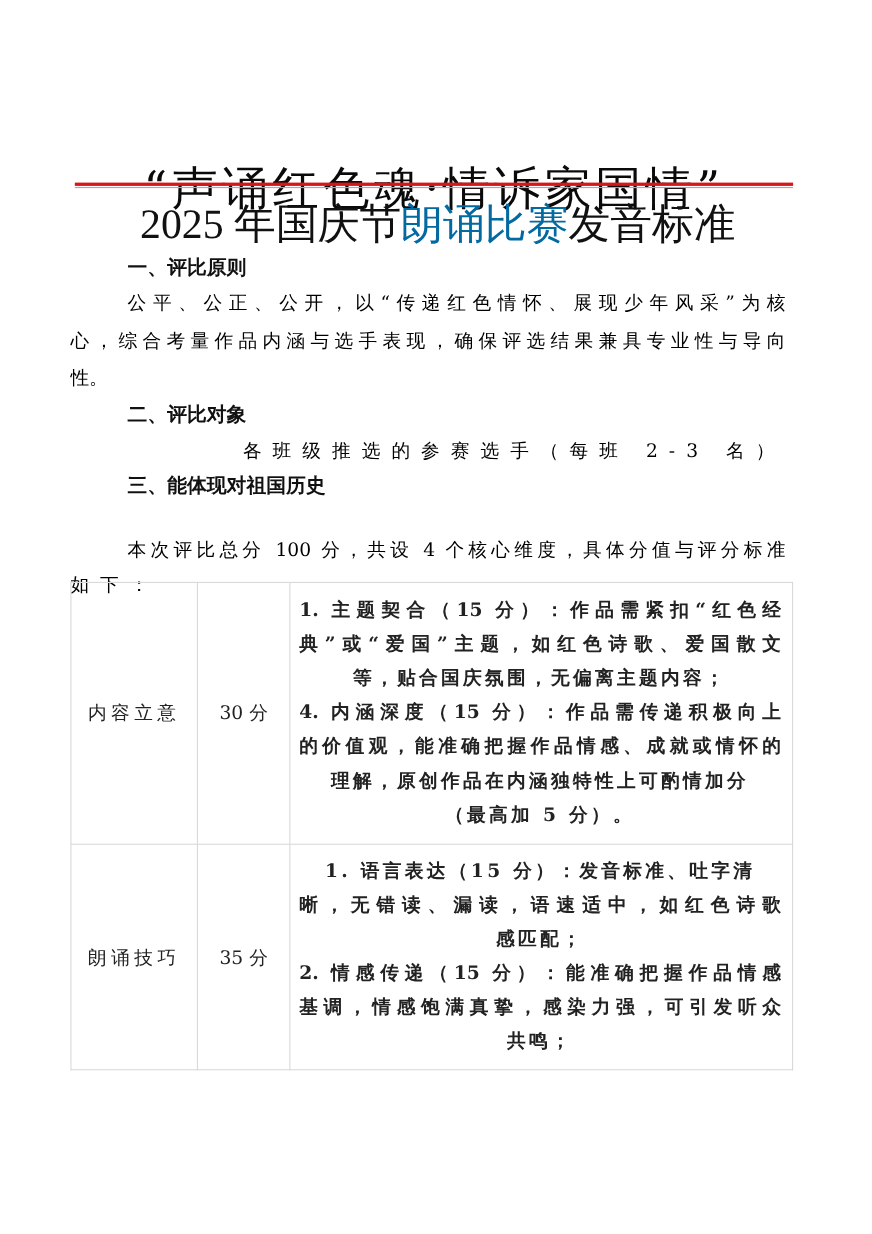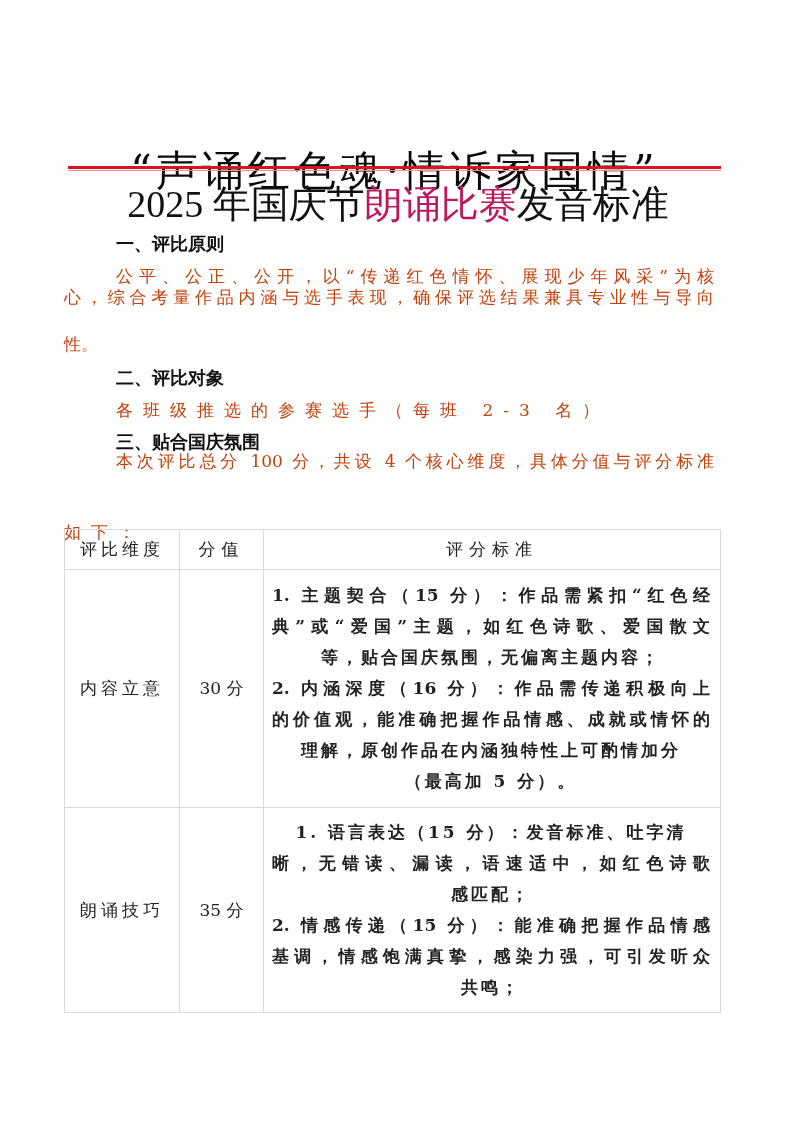--- a/index.html
+++ b/index.html
@@ -6,25 +6,25 @@
   body { width: 793px; height: 1122px; position: relative; overflow: hidden;
          font-family: "DejaVu Serif", "Liberation Serif", serif; color: #111; }
   .title { position: absolute; left: 68px; width: 653px; top: 112px; height: 54px;
            text-align: center; font-family: "DejaVu Serif", serif; font-size: 42px;
            line-height: 54px; letter-spacing: 4px; color: #0a0a0a; white-space: nowrap; margin-top: 32px; }
   .rule { position: absolute; left: 68px; width: 653px; top: 166px; height: 3px; background: #d8141c; }
   .rule2 { position: absolute; left: 68px; width: 653px; top: 170px; height: 1px; background: #f08a8e; }
   .subtitle { position: absolute; left: 68px; width: 660px; top: 181px; height: 46px;
               text-align: center; font-family: "Liberation Serif", "DejaVu Serif", serif;
               font-size: 38px; line-height: 46px; color: #111; white-space: nowrap; }
-  .subtitle .red { color: #be185d; }
+  .subtitle .red { color: #0369a1; }
   .line { position: absolute; left: 64px; width: 650px; height: 30px; line-height: 30px;
-          font-size: 17px; font-family: "DejaVu Serif", serif; color: #c2410c; white-space: nowrap; }
+          font-size: 17px; font-family: "DejaVu Serif", serif; color: #000000; white-space: nowrap; }
   .line.full { text-align: justify; text-align-last: justify; }
-  .line.indent { left: 116px; width: 598px; }
+  .line.indent { left: 116px; width: 598px; text-align: right; }
   .line.spaced { letter-spacing: 10px; }
   .heading { position: absolute; left: 116px; height: 30px; line-height: 30px; font-size: 18px;
              font-weight: bold; font-family: "DejaVu Sans", "Liberation Sans", sans-serif; color: #111; white-space: nowrap; text-align: right; }
   table.grid { position: absolute; left: 64px; top: 529px; width: 657px; border-collapse: collapse; table-layout: fixed; }
   table.grid td { border: 1px solid #d9d9d9; padding: 0; vertical-align: middle; font-size: 17px; color: #222; }
   table.grid .c1 { width: 114px; text-align: center; letter-spacing: 4px; }
   table.grid .c2 { width: 83px; text-align: center; }
   table.grid .hdr td { height: 39px; }
   table.grid .crit { padding: 0 10px 0 8px; }
   .crit-line { height: 31px; line-height: 31px; white-space: nowrap; letter-spacing: 3px; text-align: center; }
@@ -37,46 +37,41 @@
 <body>
 
 <div class="title">“声诵红色魂·情诉家国情”</div>
 <div class="rule"></div>
 <div class="rule2"></div>
 
 <div class="subtitle"><span>2025 年国庆节</span><span class="red">朗诵比赛</span><span>发音标准</span></div>
 
 <div class="heading" style="top:229px">一、评比原则</div>
 <div class="line indent full" style="top:261px">公平、公正、公开，以“传递红色情怀、展现少年风采”为核</div>
-<div class="line full" style="left:64px;width:650px;top:282px">心，综合考量作品内涵与选手表现，确保评选结果兼具专业性与导向</div>
+<div class="line full" style="left:64px;width:650px;top:295px">心，综合考量作品内涵与选手表现，确保评选结果兼具专业性与导向</div>
 <div class="line" style="top:329px">性。</div>
 
 <div class="heading" style="top:363px">二、评比对象</div>
 <div class="line indent spaced" style="top:395px">各班级推选的参赛选手（每班 2-3 名）</div>
 
-<div class="heading" style="top:427px">三、贴合国庆氛围</div>
-<div class="line indent full" style="top:446px">本次评比总分 100 分，共设 4 个核心维度，具体分值与评分标准</div>
+<div class="heading" style="top:427px">三、能体现对祖国历史</div>
+<div class="line indent full" style="top:485px">本次评比总分 100 分，共设 4 个核心维度，具体分值与评分标准</div>
 <div class="line spaced" style="top:517px">如下：</div>
 
 <table class="grid">
   <tbody>
-      <tr class="hdr">
-    <td class="c1">评比维度</td>
-    <td class="c2" style="letter-spacing:6px">分值</td>
-    <td style="text-align:center;letter-spacing:6px">评分标准</td>
-  </tr>
   <tr class="row1">
     <td class="c1">内容立意</td>
     <td class="c2">30 分</td>
     <td class="crit">
       <div class="crit-wrap">
         <div class="crit-line full">1. 主题契合（15 分）：作品需紧扣“红色经</div>
         <div class="crit-line full">典”或“爱国”主题，如红色诗歌、爱国散文</div>
         <div class="crit-line">等，贴合国庆氛围，无偏离主题内容；</div>
-        <div class="crit-line full">2. 内涵深度（16 分）：作品需传递积极向上</div>
+        <div class="crit-line full">4. 内涵深度（15 分）：作品需传递积极向上</div>
         <div class="crit-line full">的价值观，能准确把握作品情感、成就或情怀的</div>
         <div class="crit-line">理解，原创作品在内涵独特性上可酌情加分</div>
         <div class="crit-line">（最高加 5 分）。</div>
       </div>
     </td>
   </tr>
   <tr class="row2">
     <td class="c1">朗诵技巧</td>
     <td class="c2">35 分</td>
     <td class="crit">

